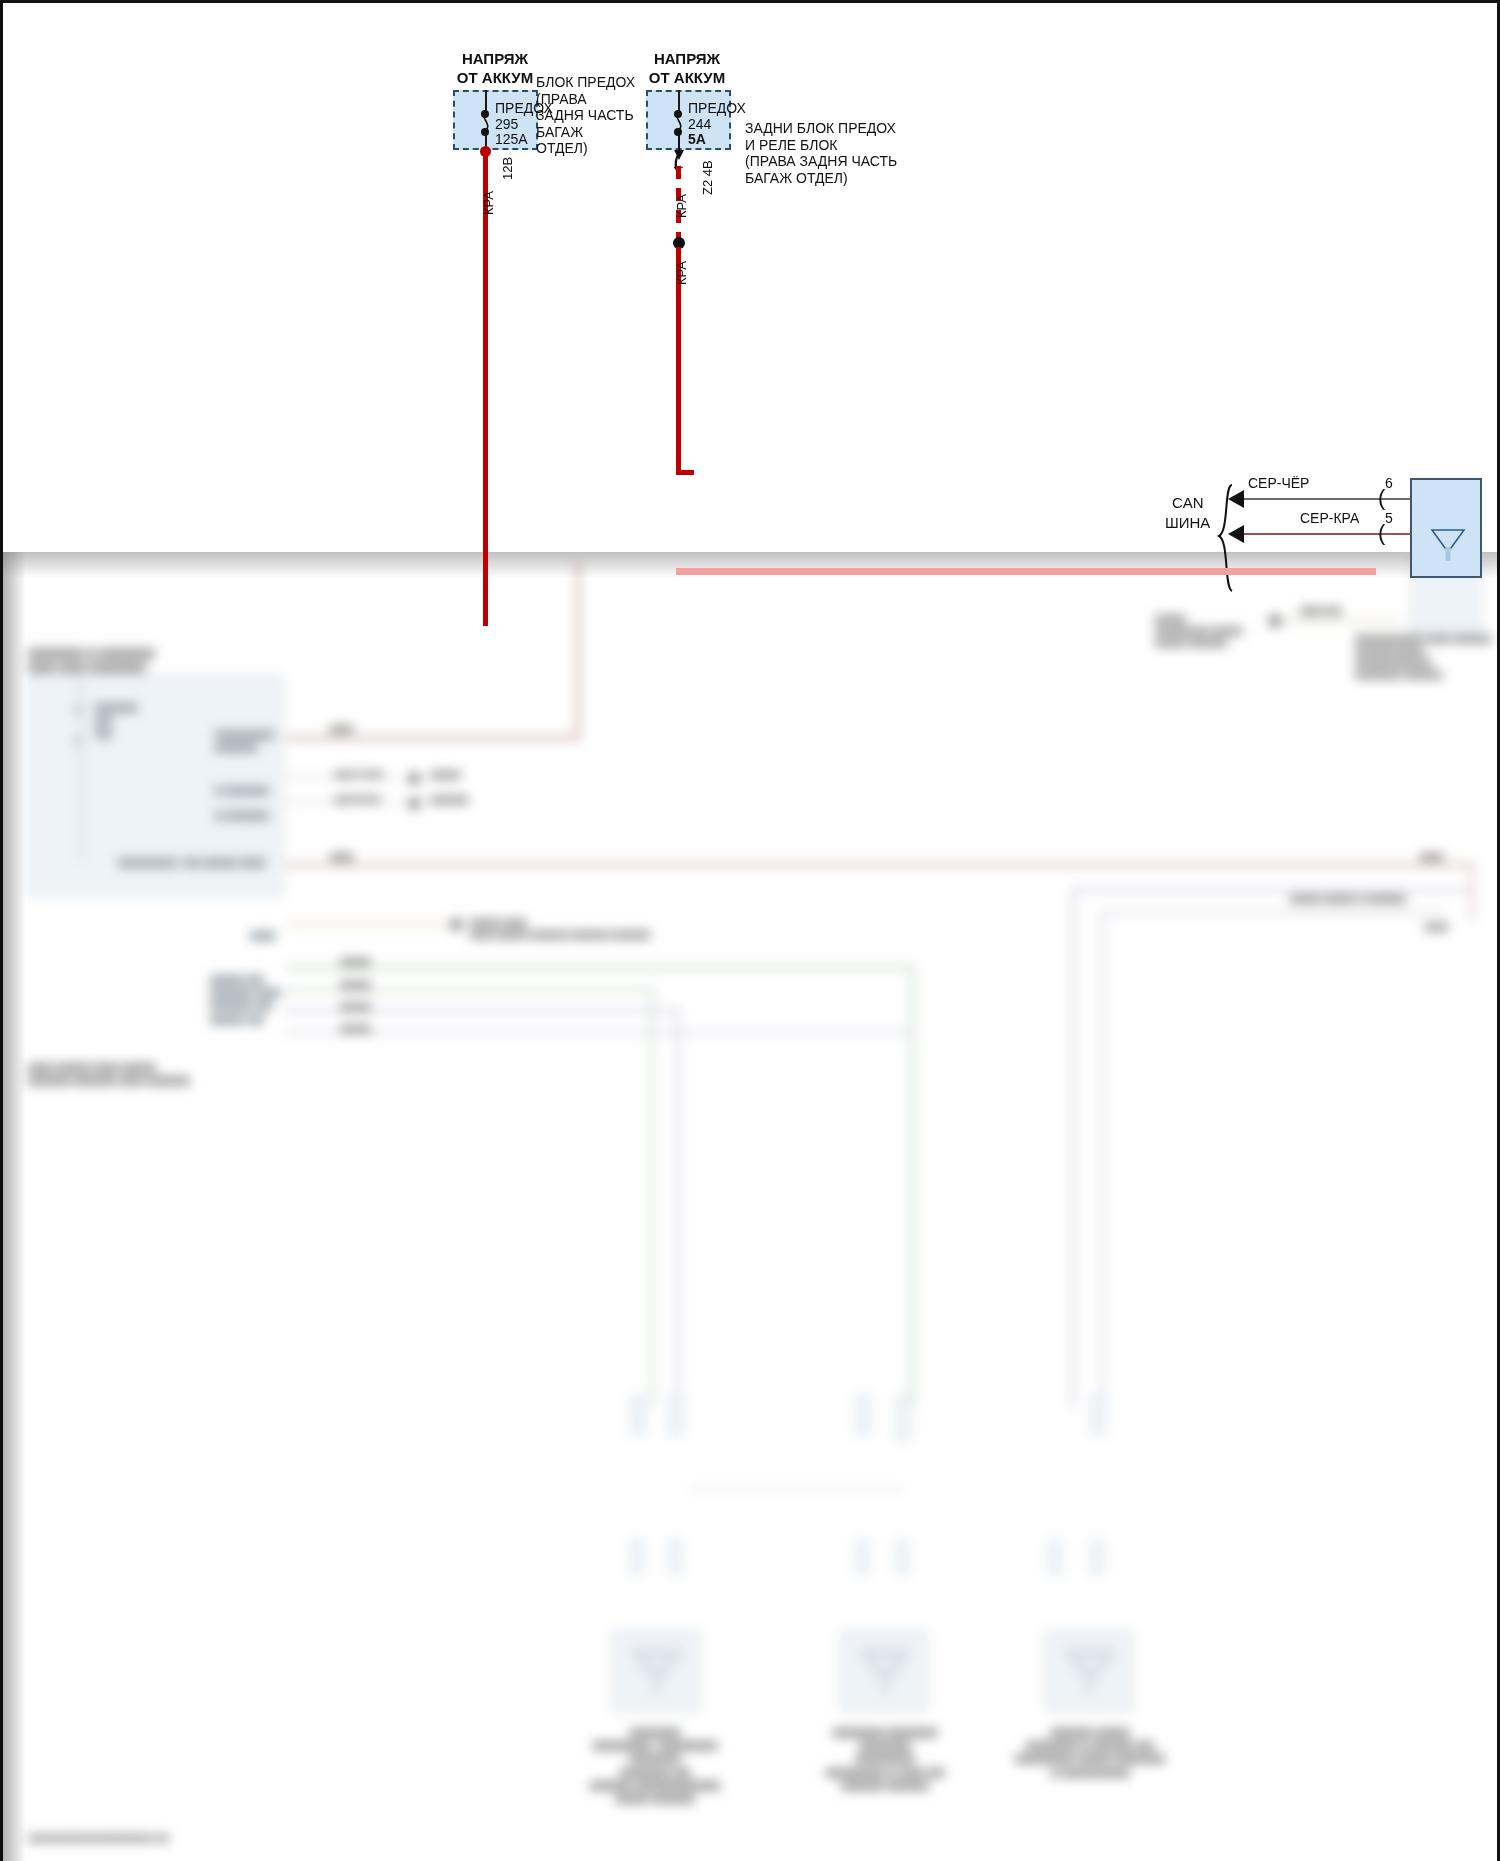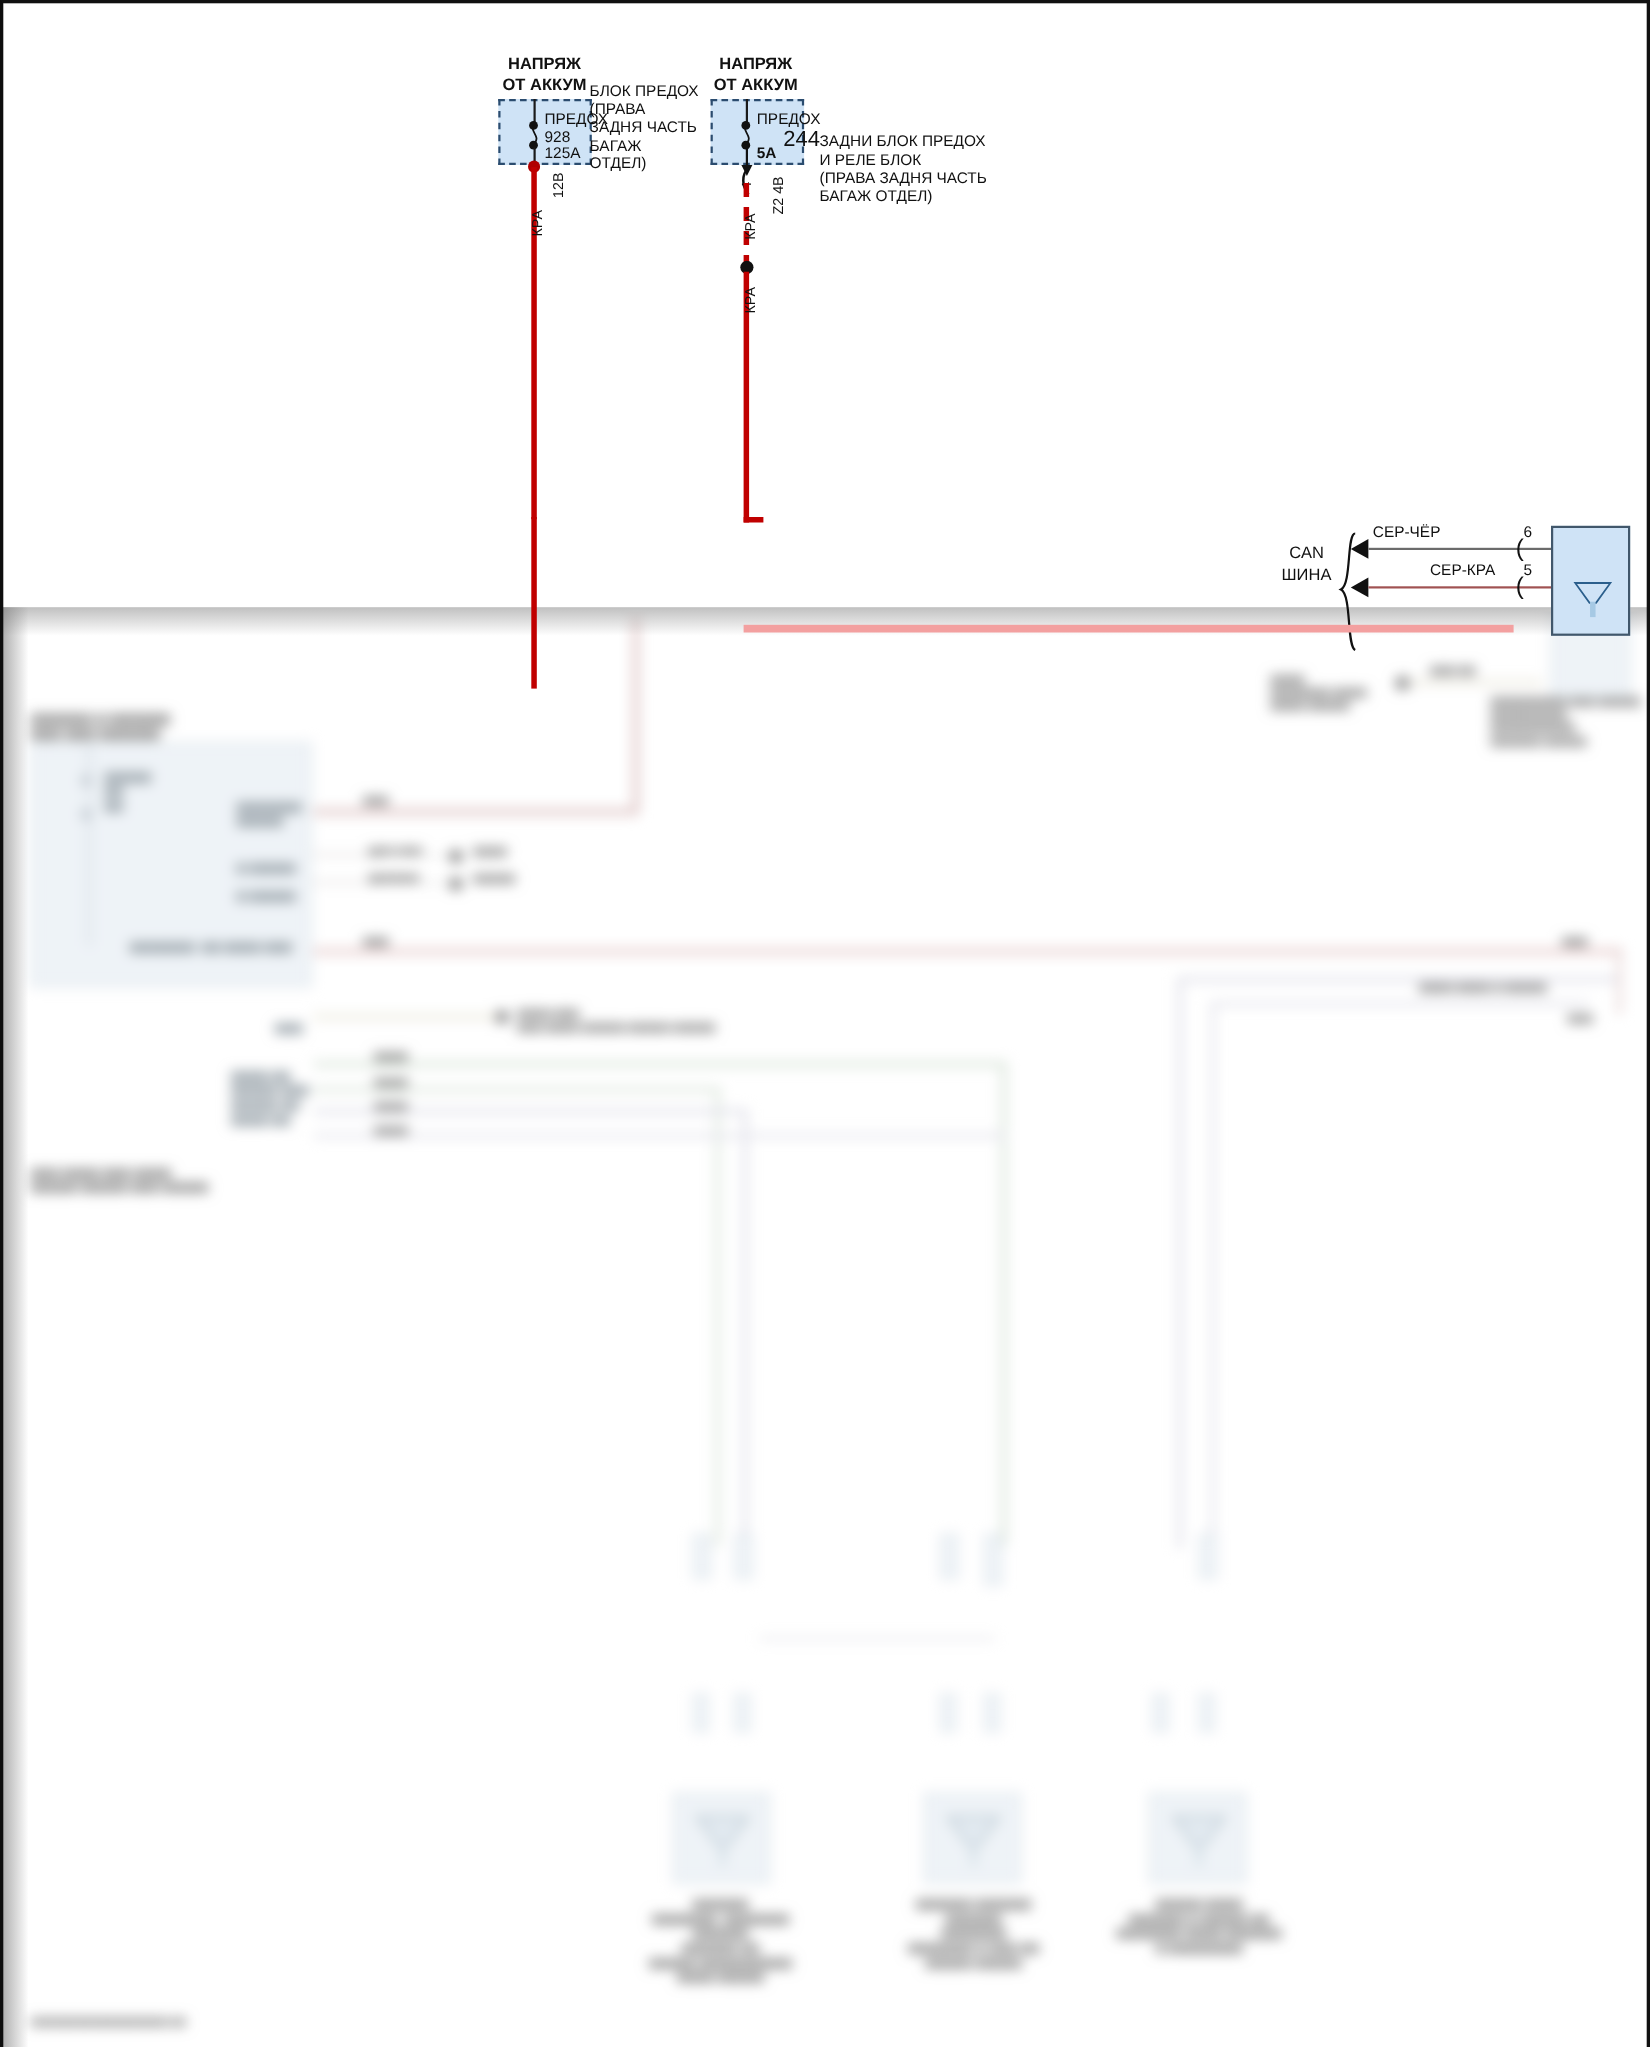--- a/index.html
+++ b/index.html
@@ -202,21 +202,21 @@
     <div class="vline" style="left:485px;top:90px;height:24px;"></div>
     <div class="dot" style="left:481px;top:110px;width:8px;height:8px;"></div>
     <svg class="fusecurve" style="left:479px;top:114px;" width="14" height="16" viewBox="0 0 14 16">
       <path d="M7 0 C1 4, 13 10, 7 16" stroke="#111" stroke-width="1.6" fill="none"></path>
     </svg>
     <div class="dot" style="left:481px;top:128px;width:8px;height:8px;"></div>
     <div class="vline" style="left:485px;top:134px;height:18px;"></div>
     <div class="reddot" style="left:480px;top:146px;width:11px;height:11px;"></div>
 
     <div class="lbl" style="left:495px;top:100px;font-size:14px;"><span>ПРЕДОХ</span></div>
-    <div class="lbl" style="left:495px;top:116px;font-size:14px;"><span>928</span></div>
+    <div class="lbl" style="left:495px;top:116px;font-size:14px;"><span>295</span></div>
     <div class="lbl" style="left:495px;top:131px;font-size:14px;"><span>125A</span></div>
 
     <div class="lbl" style="left:536px;top:74px;font-size:14px;">БЛОК ПРЕДОХ
 (ПРАВА
 ЗАДНЯ ЧАСТЬ
 БАГАЖ
 ОТДЕЛ)</div>
 
     <div class="wire-red" style="left:483px;top:152px;height:320px;"></div>
     <div class="vtext" style="left:500px;top:180px;font-size:13px;"><span>12В</span></div>
@@ -234,21 +234,21 @@
     <svg class="fusecurve" style="left:672px;top:114px;" width="14" height="16" viewBox="0 0 14 16">
       <path d="M7 0 C1 4, 13 10, 7 16" stroke="#111" stroke-width="1.6" fill="none"></path>
     </svg>
     <div class="dot" style="left:674px;top:128px;width:8px;height:8px;"></div>
     <svg style="position:absolute;left:670px;top:134px;" width="18" height="26" viewBox="0 0 18 26">
       <line x1="9" y1="0" x2="9" y2="19" stroke="#111" stroke-width="2"></line>
       <polygon points="9,26 4,16 14,16" fill="#111"></polygon>
     </svg>
 
     <div class="lbl" style="left:688px;top:100px;font-size:14px;"><span>ПРЕДОХ</span></div>
-    <div class="lbl" style="left:688px;top:116px;font-size:20px;margin-left:24px;"><span>244</span></div>
+    <div class="lbl" style="left:688px;top:116px;font-size:14px;"><span>244</span></div>
     <div class="lbl" style="left:688px;top:131px;font-size:14px;font-weight:bold;"><span>5A</span></div>
 
     <div class="lbl" style="left:745px;top:74px;font-size:14px;margin-top:46px;">ЗАДНИ БЛОК ПРЕДОХ
 И РЕЛЕ БЛОК
 (ПРАВА ЗАДНЯ ЧАСТЬ
 БАГАЖ ОТДЕЛ)</div>
 
     <div class="pin-arc" style="left:673px;top:149px;">(</div>
     <div class="vtext" style="left:672px;top:172px;font-size:12px;"><span>4</span></div>
     <div class="vtext" style="left:700px;top:195px;font-size:13px;"><span>Z2 4В</span></div>

